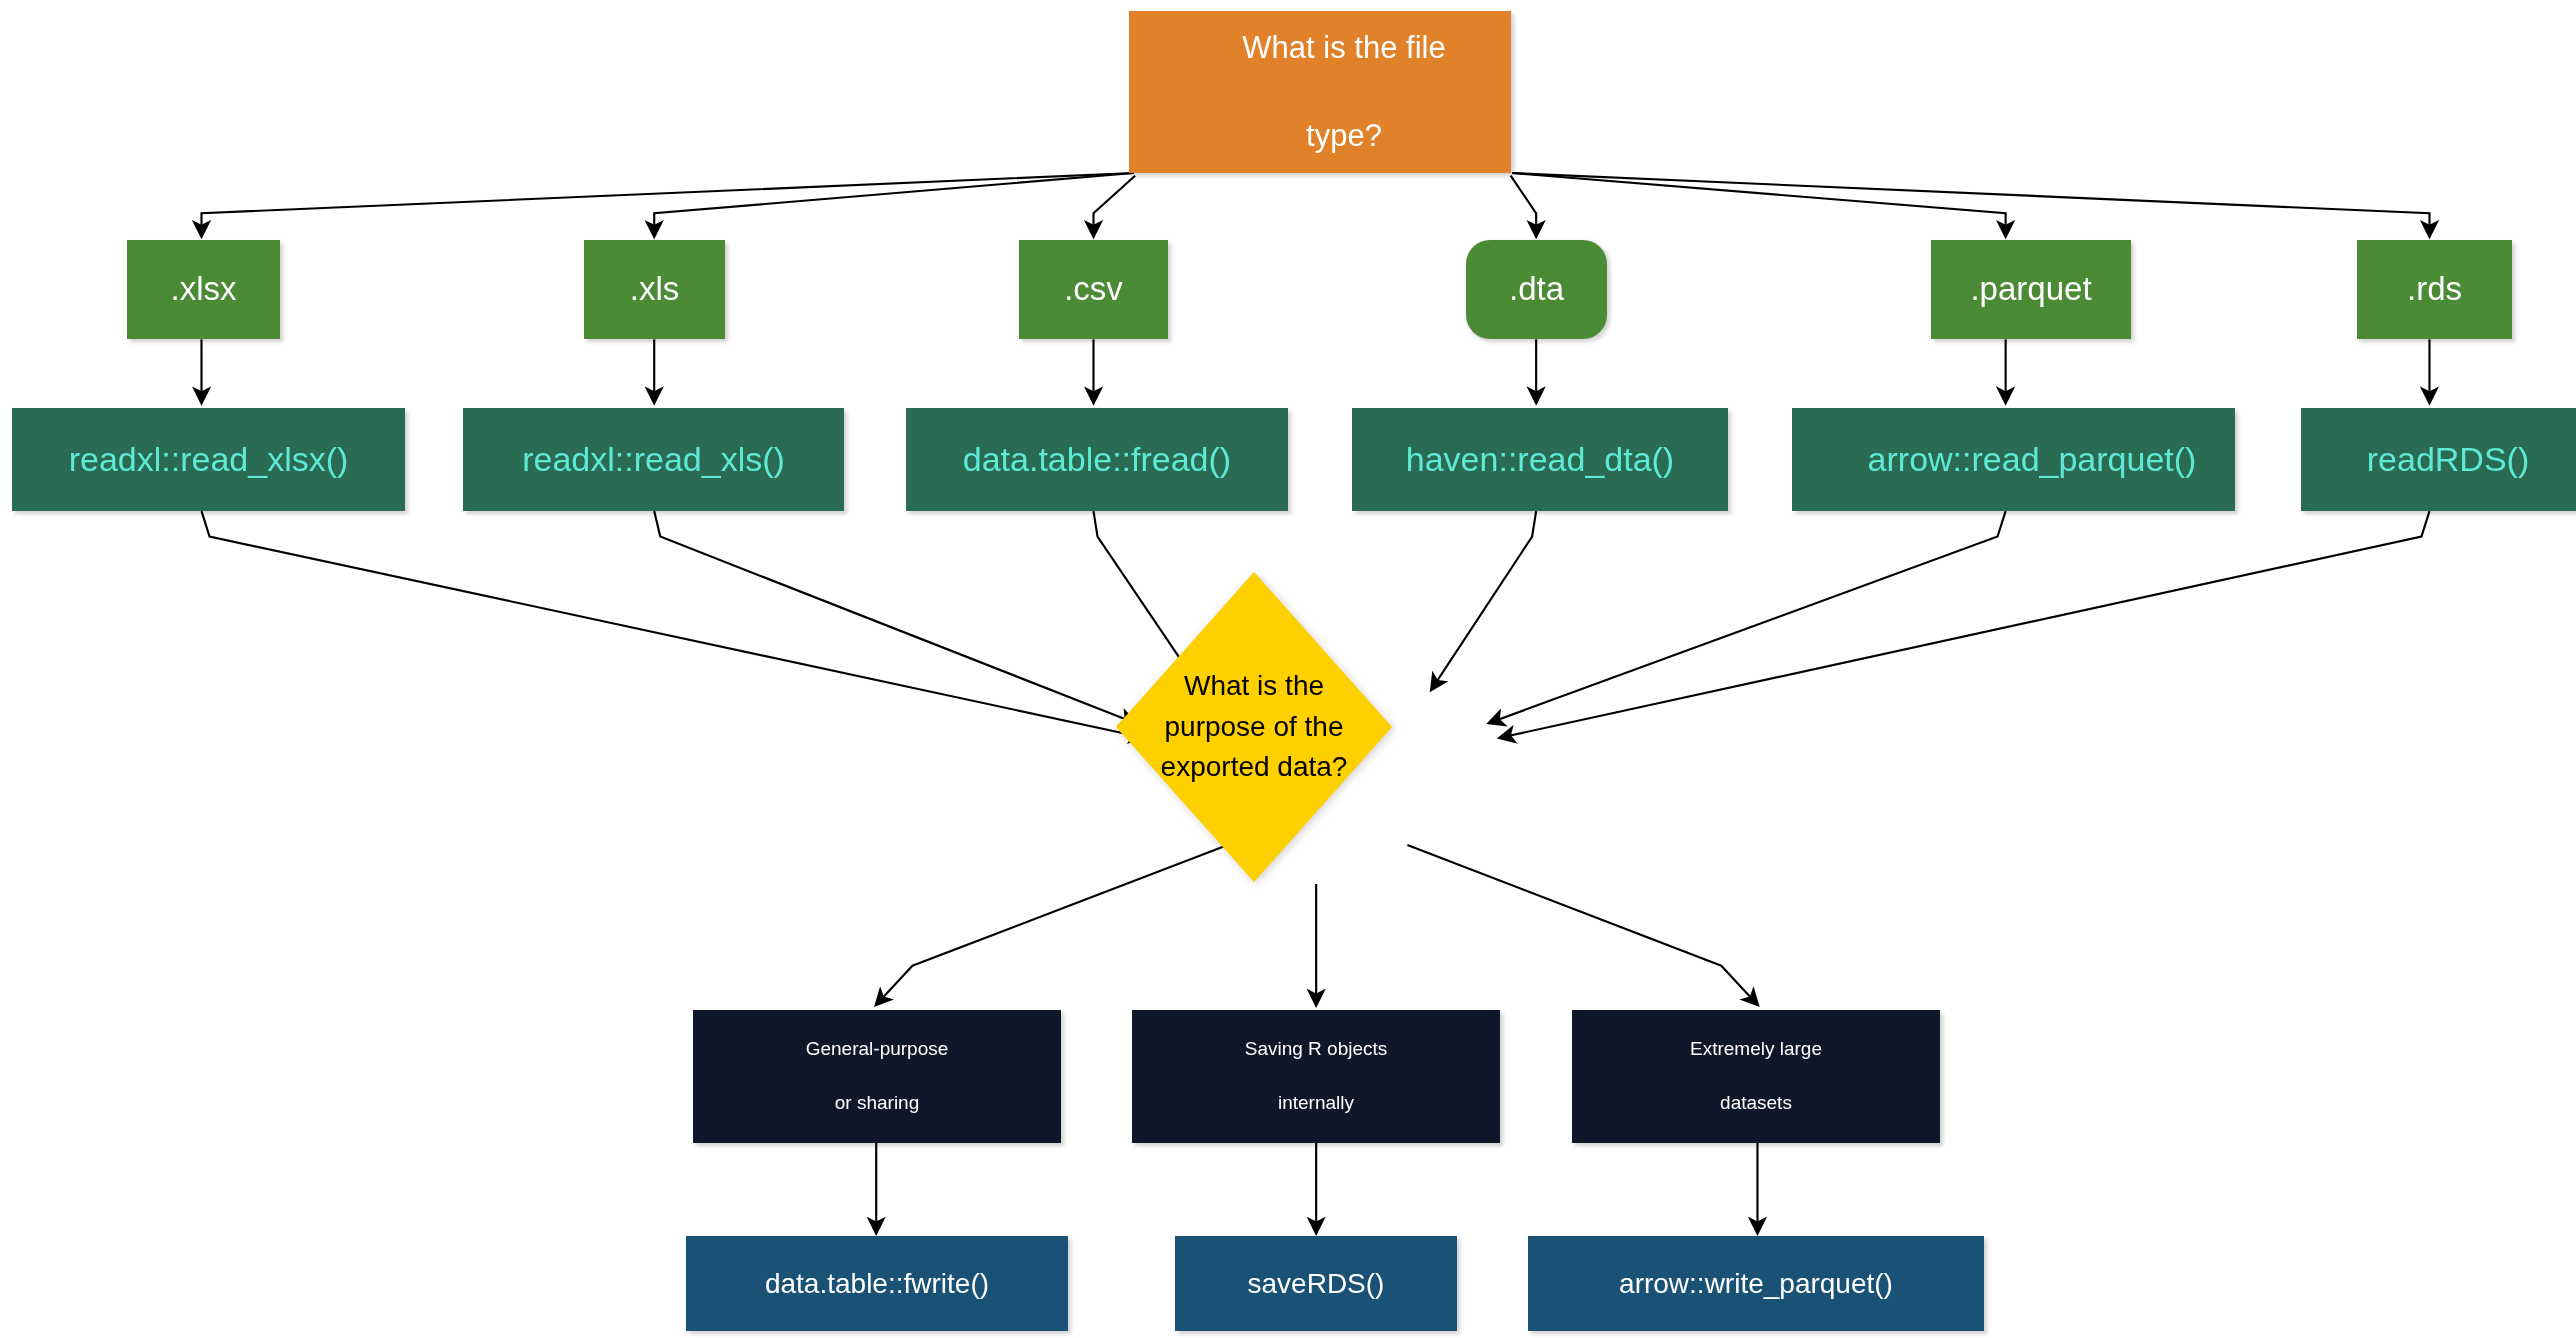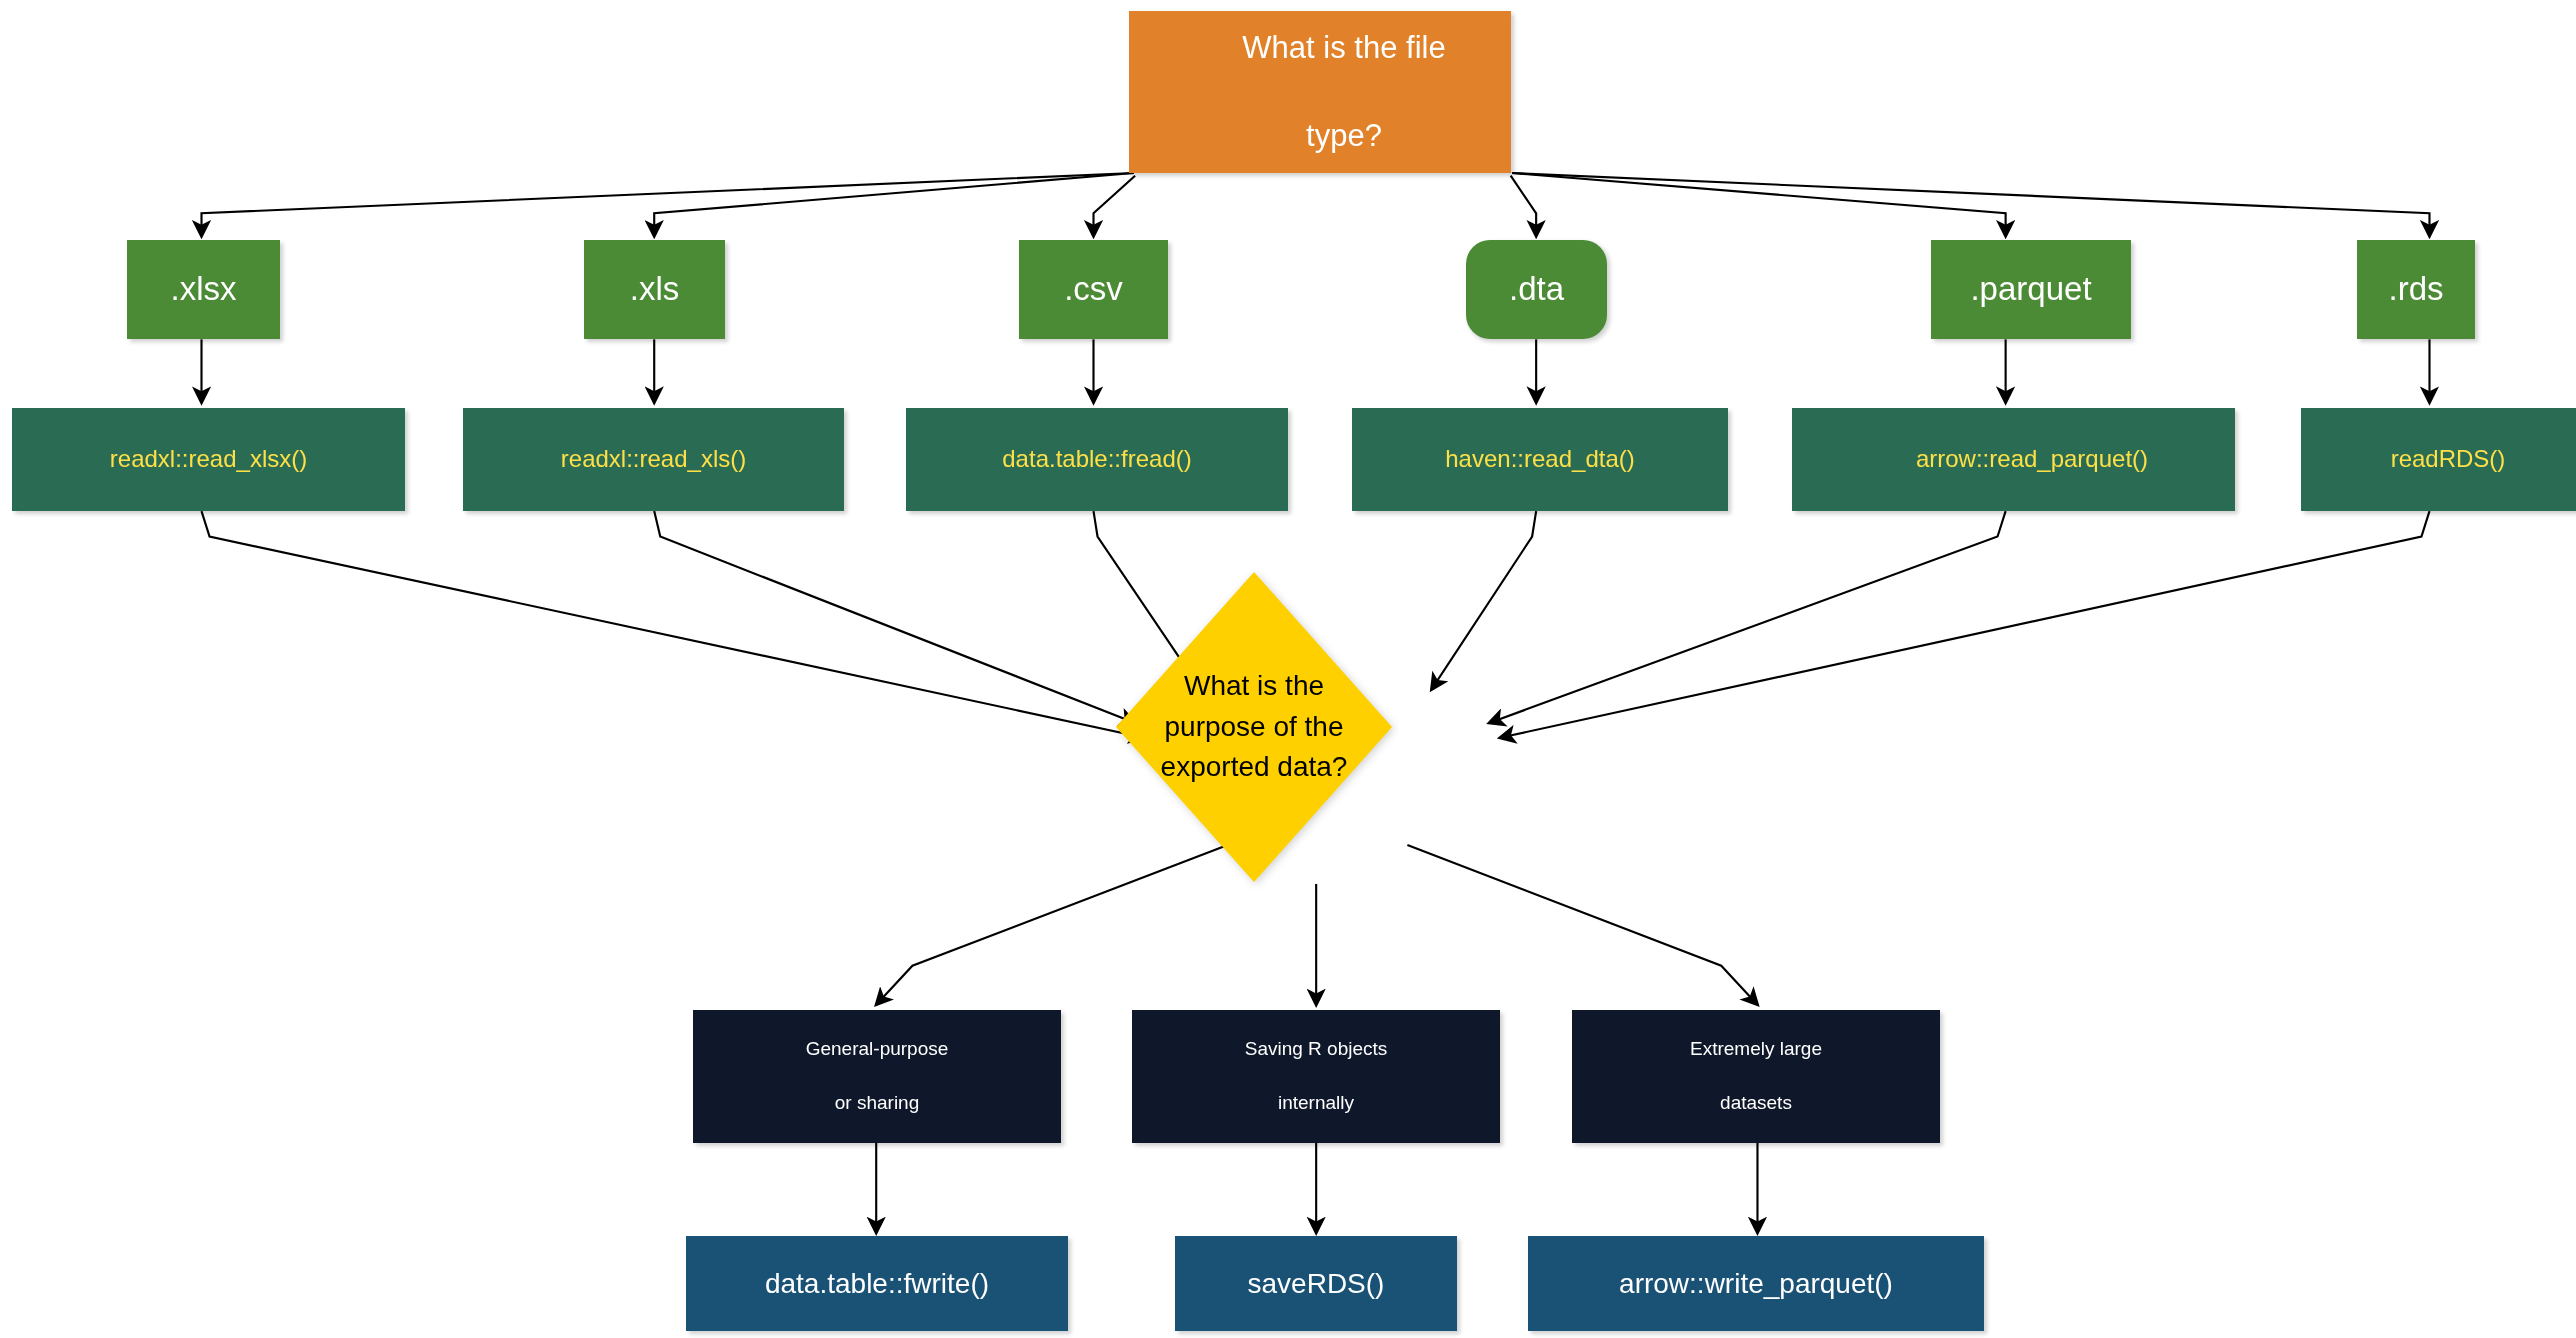--- a/index.html
+++ b/index.html
@@ -41,22 +41,22 @@
     font-size: 31px;
     padding-left: 48px;
   }
   .n-ftype {
     background: #4B8B35;
     color: #ffffff;
     font-size: 33px;
   }
   .n-read {
     background: #2A6B53;
-    color: #fde047;
-    font-size: 24px;
+    color: #5eead4;
+    font-size: 34px;
   }
   .n-purpose-wrap {
     position: absolute;
     z-index: 2;
     filter: drop-shadow(2.7px 2.7px 4px rgba(0,0,0,0.18));
   }
   .n-purpose {
     width: 100%;
     height: 100%;
     background: #FFD000;
@@ -141,21 +141,21 @@
   </div>
   <div class="node n-ftype" style="left:1019px; top:240px; width:149px; height:99px;">
     <span>.csv</span>
   </div>
   <div class="node n-ftype" style="left:1466px; top:240px; width:141px; height:99px;border-radius:24px;">
     <span>.dta</span>
   </div>
   <div class="node n-ftype" style="left:1907px; top:240px; width:200px; height:99px;margin-left:24px;">
     <span>.parquet</span>
   </div>
-  <div class="node n-ftype" style="left:2357px; top:240px; width:118px; height:99px;">
+  <div class="node n-ftype" style="left:2357px; top:240px; width:155px; height:99px;">
     <span>.rds</span>
   </div>
 
   <div class="node n-read" style="left:12px; top:408px; width:393px; height:103px;">
     <span>readxl::read_xlsx()</span>
   </div>
   <div class="node n-read" style="left:463px; top:408px; width:381px; height:103px;">
     <span>readxl::read_xls()</span>
   </div>
   <div class="node n-read" style="left:906px; top:408px; width:382px; height:103px;">

